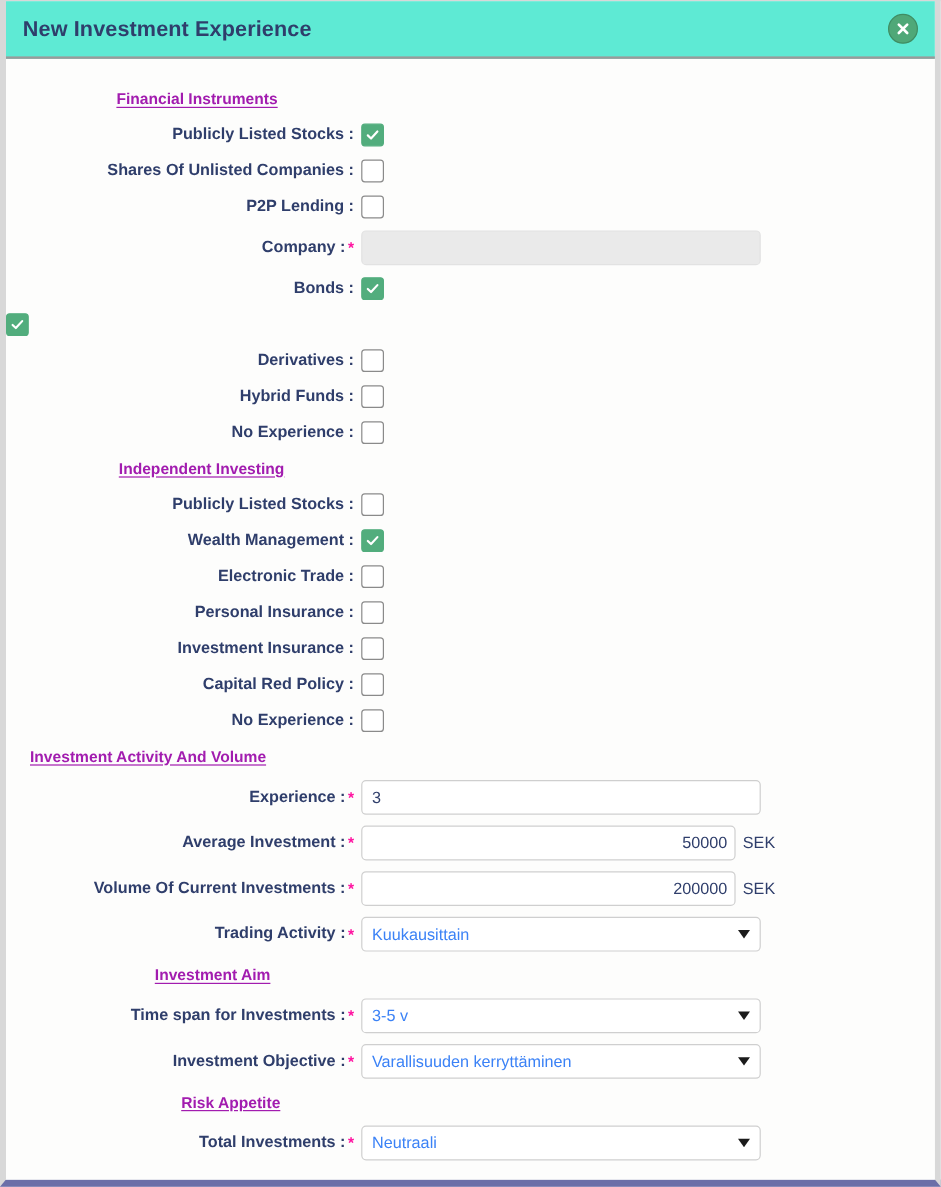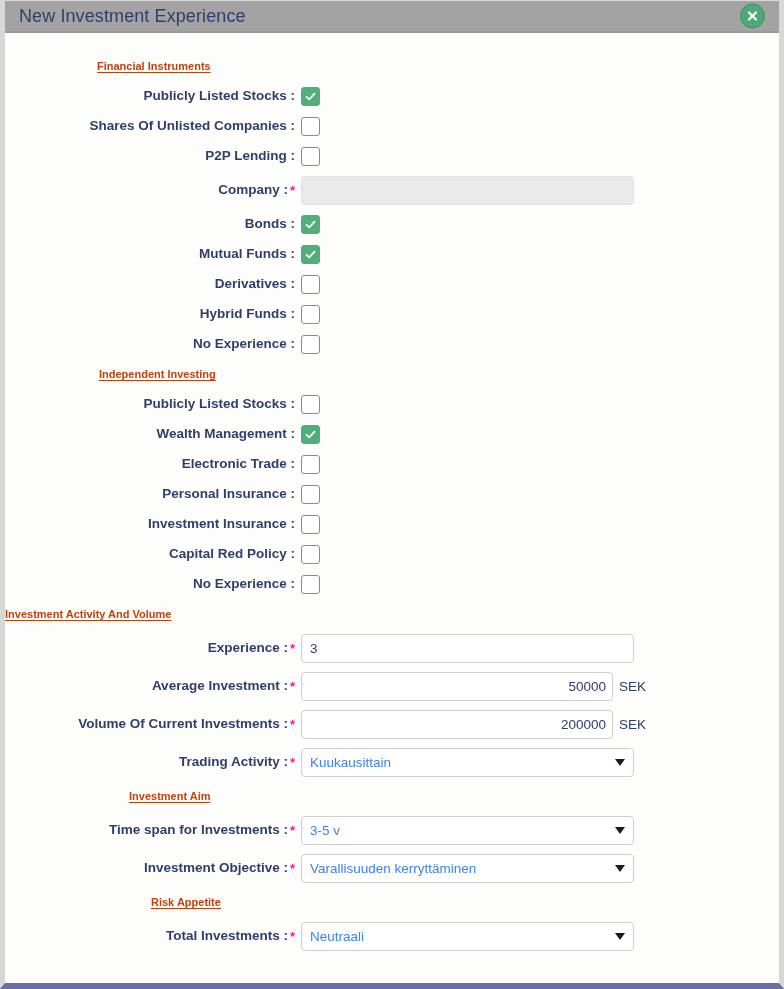--- a/index.html
+++ b/index.html
@@ -21,27 +21,28 @@
     border-right: 5px solid #d8d8d8;
     border-top: 1px solid #d8d8d8;
     border-bottom: 6px solid #6b6fa8;
     display: flex;
     flex-direction: column;
   }
 
   
   .titlebar {
     flex: 0 0 auto;
-    height: 32px;
-    background: #a3a3a3;
+    height: 48px;
+    background: #5eead4;
     border-bottom: 2px solid #9a9a9a;
     display: flex;
     align-items: center;
     padding: 0 10px 0 14px;
     position: relative;
+    font-weight: bold;
   }
   .title-text {
     font-size: 18px;
     color: #2f3e6b;
     letter-spacing: .1px;
     white-space: nowrap;
   }
   .close-btn {
     position: absolute;
     right: 14px; top: 50%;
@@ -91,29 +92,29 @@
     vertical-align: top;
     position: relative;
     top: 1px;
   }
 
   
   .section-row { display: flex; align-items: center; height: 30px; }
   .section-head {
     width: 296px;
     text-align: left;
-    font-size: 11px;
+    font-size: 13px;
     font-weight: bold;
-    color: #c2410c;
+    color: #a21caf;
     text-decoration: underline;
     text-underline-offset: 2px;
   }
   .section-head.indent-1 { padding-left: 92px; }
   .section-head.indent-2 { padding-left: 94px; }
-  .section-head.indent-3 { }
+  .section-head.indent-3 { padding-left: 20px; }
   .section-head.indent-4 { padding-left: 124px; }
   .section-head.indent-5 { padding-left: 146px; }
 
   
   .cb {
     width: 19px; height: 19px;
     border-radius: 3px;
     border: 1.5px solid #8a8a8a;
     background: #ffffff;
     cursor: pointer;
@@ -228,21 +229,20 @@
     <div class="row">
       <div class="lbl"><span>Bonds :</span></div>
       <div class="cb checked">
         <svg class="tick" width="13" height="13" viewBox="0 0 13 13">
             <path d="M2.5 6.8 L5.2 9.4 L10.5 3.6" stroke="#ffffff" stroke-width="1.8" fill="none" stroke-linecap="round" stroke-linejoin="round"></path>
           </svg>
       </div>
     </div>
 
     <div class="row">
-      <div class="lbl"><span>Mutual Funds :</span></div>
       <div class="cb checked">
         <svg class="tick" width="13" height="13" viewBox="0 0 13 13">
             <path d="M2.5 6.8 L5.2 9.4 L10.5 3.6" stroke="#ffffff" stroke-width="1.8" fill="none" stroke-linecap="round" stroke-linejoin="round"></path>
           </svg>
       </div>
     </div>
 
     <div class="row">
       <div class="lbl"><span>Derivatives :</span></div>
       <div class="cb">

